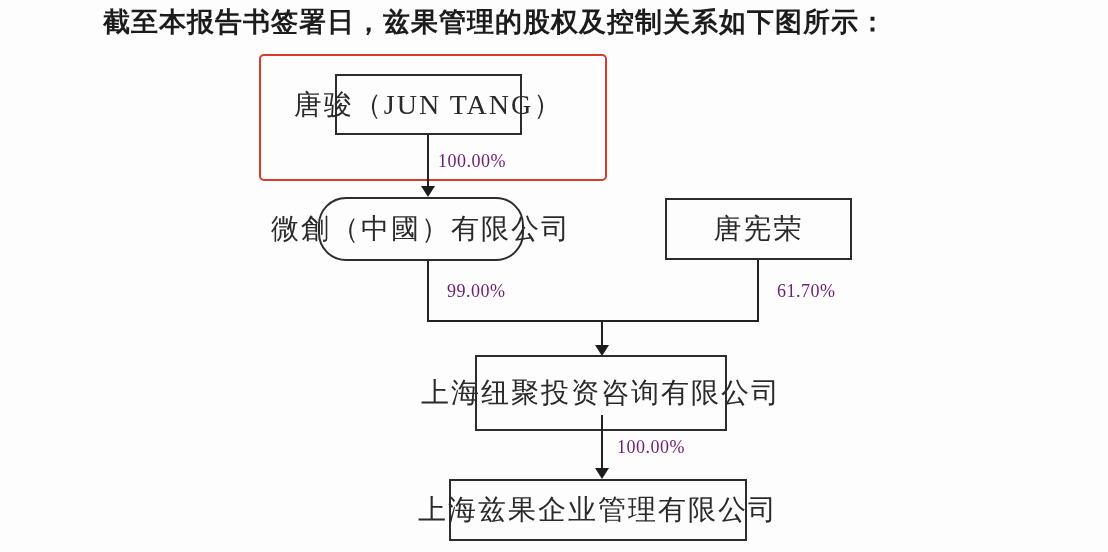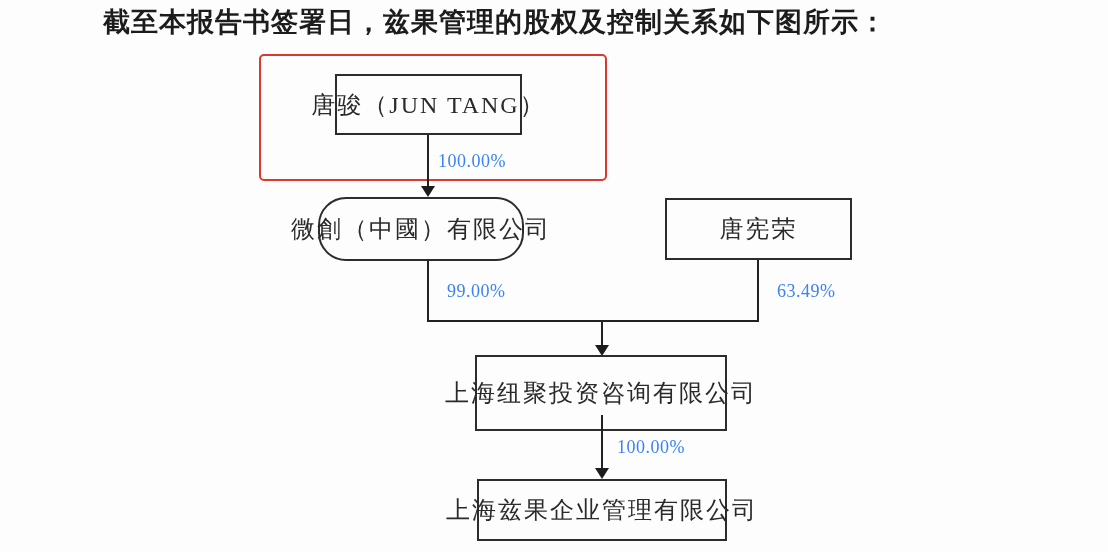--- a/index.html
+++ b/index.html
@@ -25,31 +25,31 @@
     letter-spacing: 1px;
     white-space: nowrap;
   }
   .node {
     position: absolute;
     border: 2px solid #2c2c2c;
     background: #fdfdfe;
     display: flex;
     align-items: center;
     justify-content: center;
-    font-size: 24px;
+    font-size: 28px;
     color: #2a2a2a;
     letter-spacing: 2px;
     white-space: nowrap;
     box-sizing: border-box;
   }
   .node-tang-jun      { left: 335px; top: 74px;  width: 187px; height: 61px; }
   .node-weichuang     { left: 318px; top: 197px; width: 206px; height: 64px; border-radius: 28px; }
   .node-tang-xianrong { left: 665px; top: 198px; width: 187px; height: 62px; }
   .node-niuju         { left: 475px; top: 355px; width: 252px; height: 76px; }
-  .node-ziguo         { left: 477px; top: 479px; width: 250px; height: 62px; border-width: 2.5px; }
+  .node-ziguo         { left: 449px; top: 479px; width: 298px; height: 62px; border-width: 2.5px; }
 
   .vline, .hline {
     position: absolute;
     background: #222222;
   }
   .vline { width: 2px; }
   .hline { height: 2px; }
 
   .v-tangjun   { left: 427px; top: 135px; height: 56px; }
   .v-weichuang { left: 427px; top: 260px; height: 62px; }
@@ -66,21 +66,21 @@
     border-right: 7px solid transparent;
     border-top: 11px solid #1c1c1c;
   }
   .a-tangjun { left: 421px; top: 186px; }
   .a-merge   { left: 595px; top: 345px; }
   .a-niuju   { left: 595px; top: 468px; }
 
   .edge-label {
     position: absolute;
     font-size: 18px;
-    color: #3b82f6;
+    color: #701a75;
     letter-spacing: 0.5px;
     white-space: nowrap;
   }
   .l-100a { left: 438px; top: 151px; }
   .l-99   { left: 447px; top: 281px; }
   .l-1    { left: 777px; top: 281px; }
   .l-100b { left: 617px; top: 437px; }
 
   .highlight-rect {
     position: absolute;
@@ -124,18 +124,18 @@
     <div class="vline v-merge"></div>
     <div class="arrow-down a-merge"></div>
 
     <div class="vline v-niuju"></div>
     <div class="arrow-down a-niuju"></div>
 
     <div class="edge-label l-100a">100.00%</div>
 
     <div class="edge-label l-99">99.00%</div>
 
-    <div class="edge-label l-1">63.49%</div>
+    <div class="edge-label l-1">61.70%</div>
 
     <div class="edge-label l-100b">100.00%</div>
 
   </div>
 </div>
 
 </body></html>

